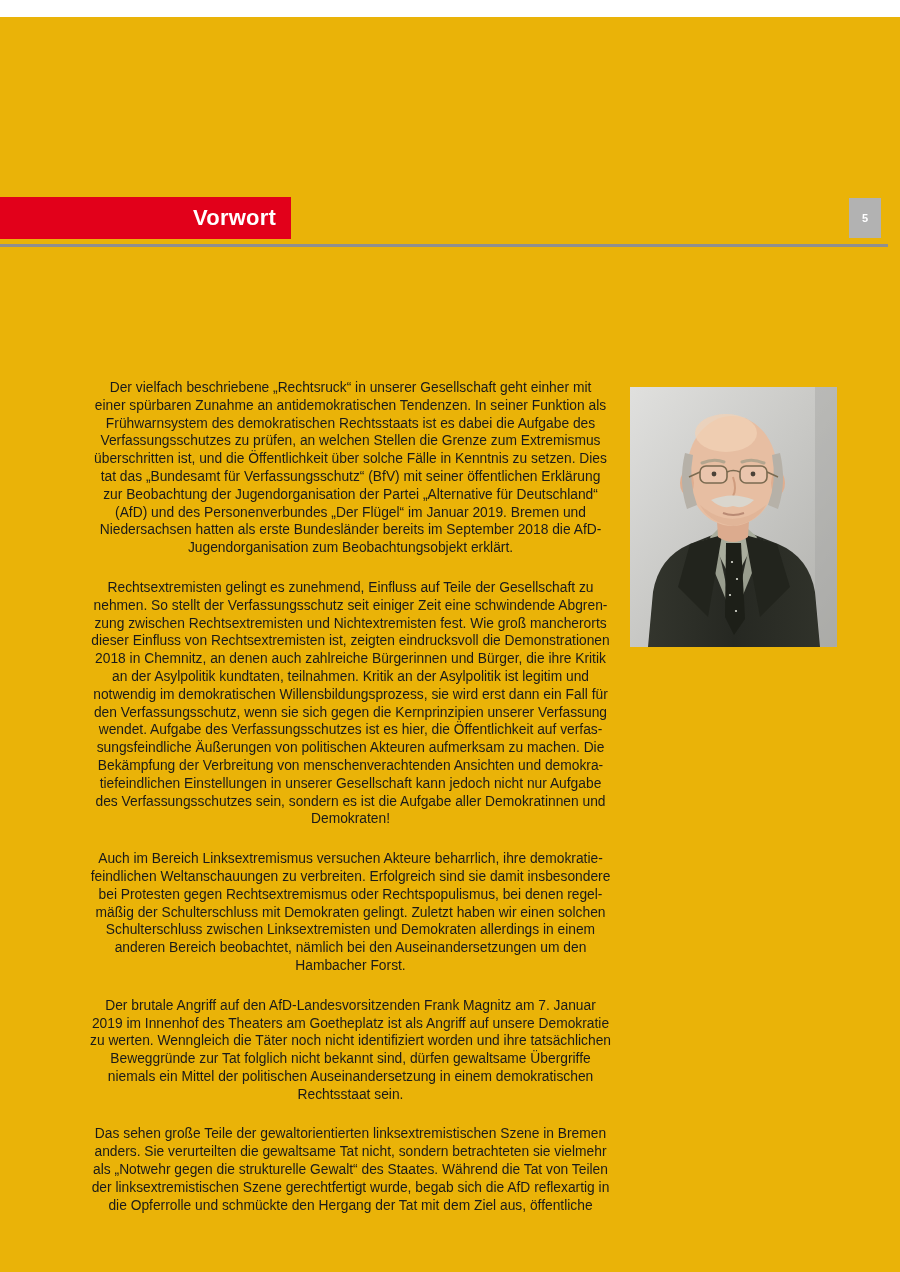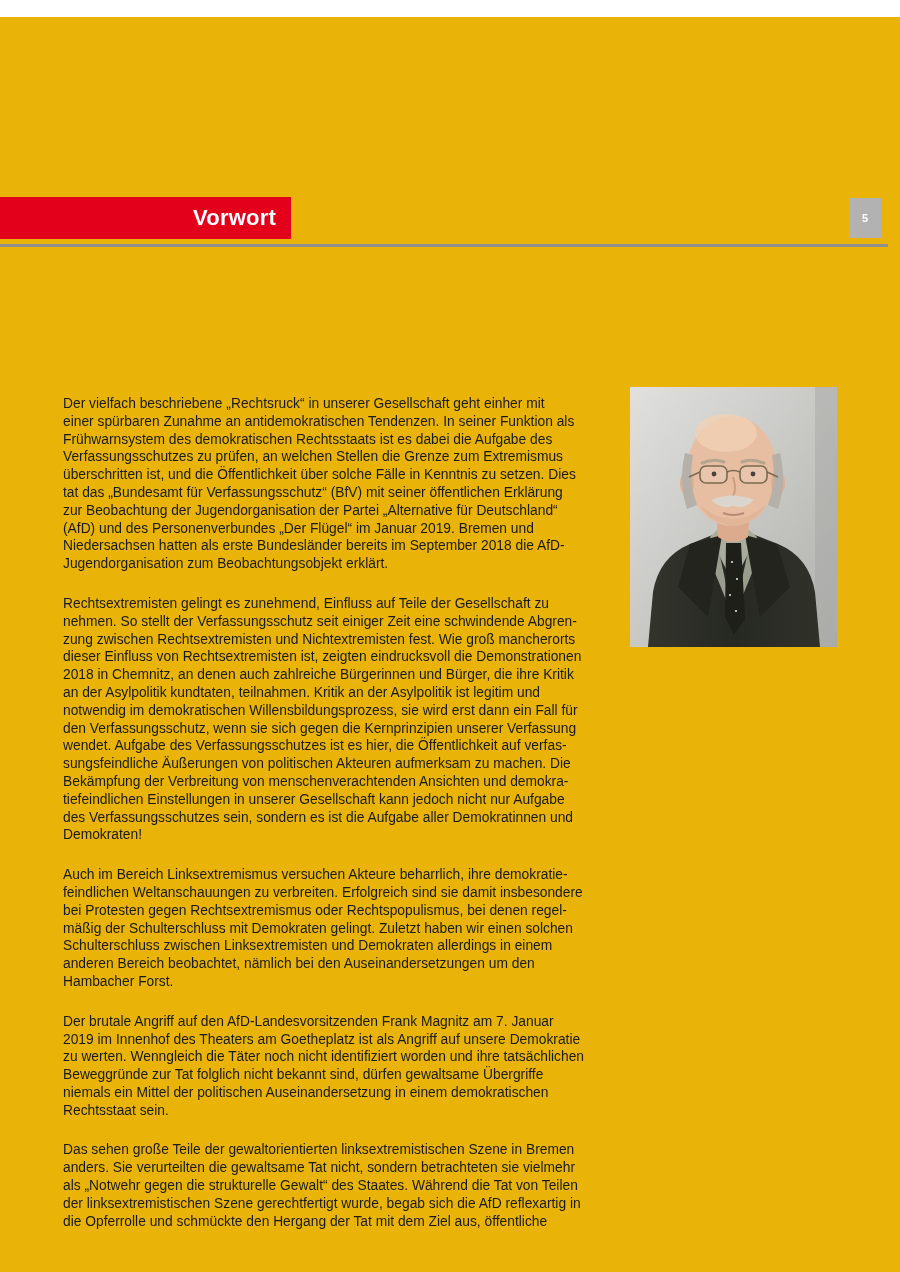--- a/index.html
+++ b/index.html
@@ -9,21 +9,21 @@
   
   .banner{position:absolute;left:0;top:180px;width:291px;height:42px;background:#e2001a;
           display:flex;align-items:center;justify-content:flex-end;padding-right:15px;box-sizing:border-box;}
   .banner .title{color:#ffffff;font-size:22px;font-weight:bold;letter-spacing:0.2px;}
   .page-num-box{position:absolute;left:849px;top:181px;width:32px;height:40px;background:#b2b2b2;
           display:flex;align-items:center;justify-content:center;}
   .page-num-box .num{color:#ffffff;font-size:11px;font-weight:bold;}
   .header-rule{position:absolute;left:0;top:227px;width:888px;height:3px;background:#8f8f8f;}
 
   
-  .content{position:absolute;left:63px;top:378px;width:575px;}
+  .content{position:absolute;left:63px;top:362px;width:575px;text-align:center;}
   .para{margin:0 0 22px 0;font-size:13.8px;line-height:17.8px;color:#1a1a1a;white-space:pre;}
 
   
   .photo{position:absolute;left:630px;top:370px;width:207px;height:260px;box-shadow:0 0 0 1px #c9c9c7 inset;}
   .photo svg{display:block;width:100%;height:100%;}
 
   
   .footer-bar{position:absolute;left:57px;top:1264px;height:5px;display:flex;}
   .footer-bar .seg-blue{width:20px;height:5px;background:#3a57a7;}
   .footer-bar .seg-red{width:383px;height:5px;background:#e2001a;}

